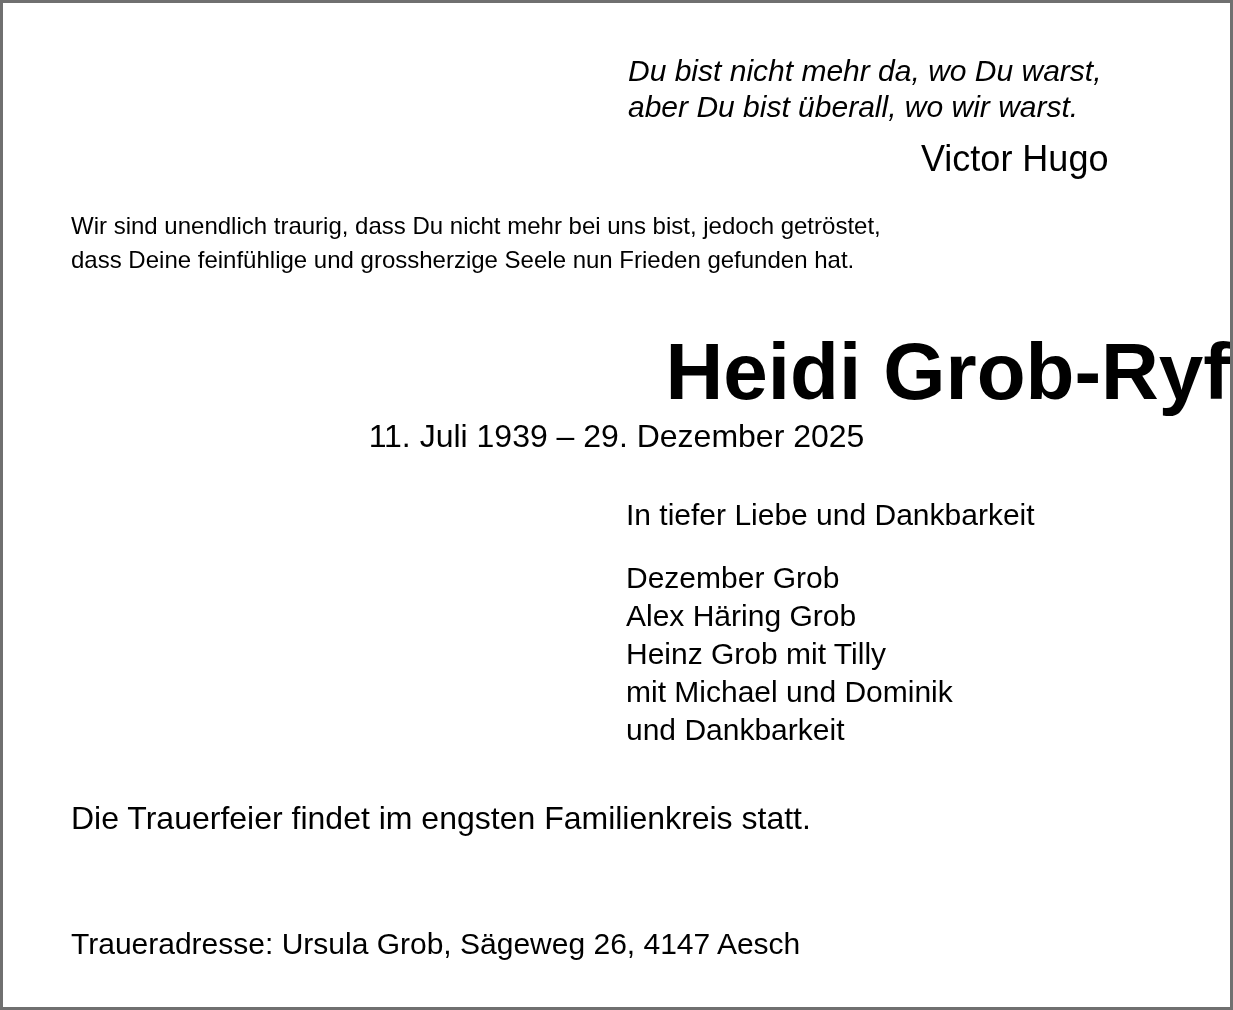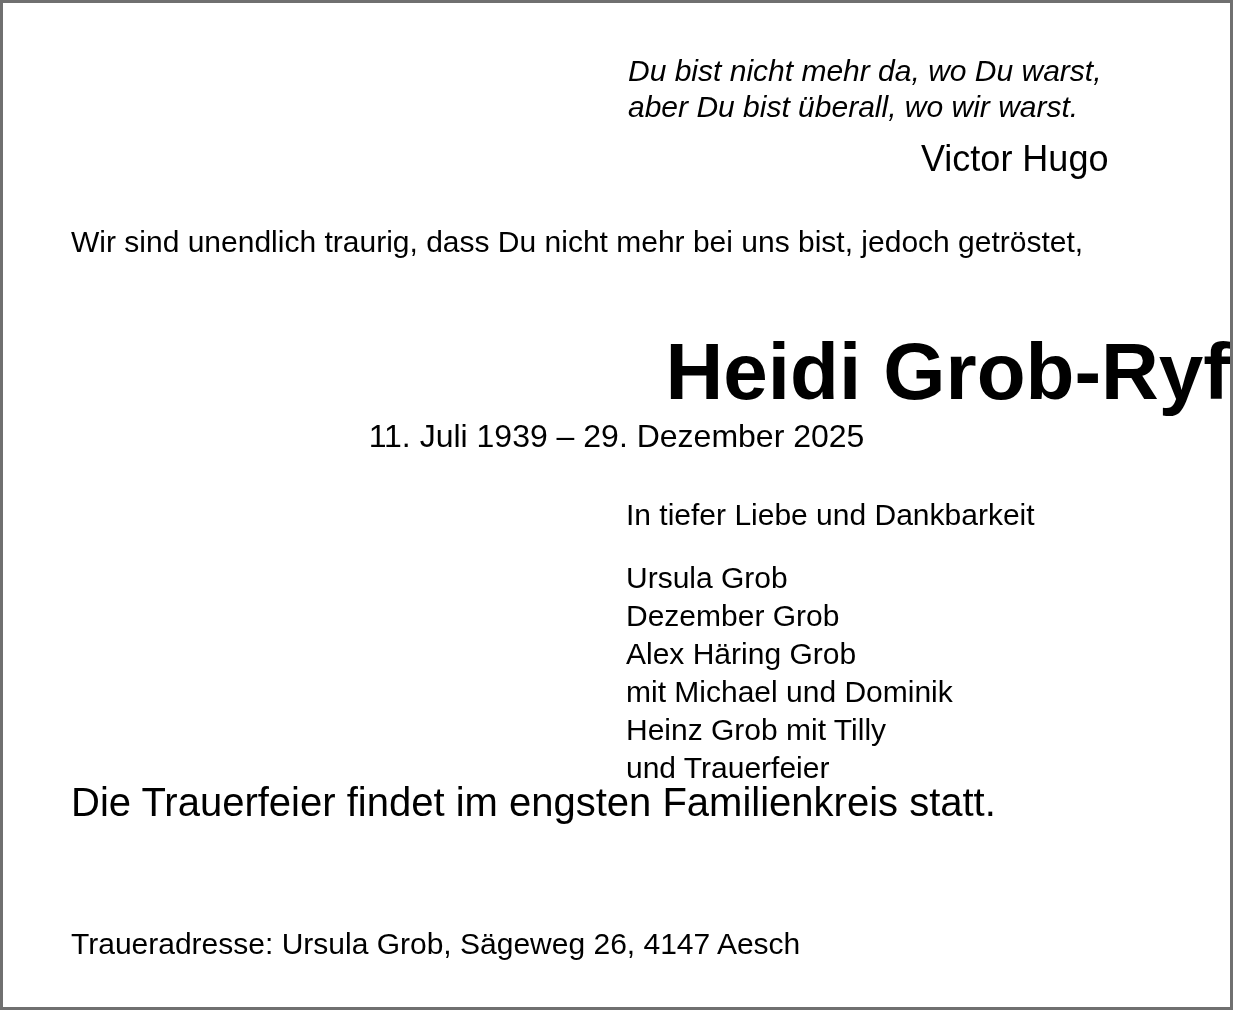--- a/index.html
+++ b/index.html
@@ -31,22 +31,22 @@
   .attribution {
     position: absolute;
     left: 918px;
     top: 141px;
     font-size: 36px;
     line-height: 30px;
   }
   .intro {
     position: absolute;
     left: 68px;
-    top: 222px;
-    font-size: 30px;
+    top: 206px;
+    font-size: 24px;
     line-height: 34px;
   }
   .deceased-name {
     position: absolute;
     left: 0;
     top: 327px;
     width: 100%;
     margin: 0;
     text-align: right;
     font-size: 80px;
@@ -73,22 +73,22 @@
   .mourners-list {
     position: absolute;
     left: 623px;
     top: 556px;
     font-size: 30px;
     line-height: 38px;
   }
   .funeral-note {
     position: absolute;
     left: 68px;
-    top: 784px;
-    font-size: 40px;
+    top: 800px;
+    font-size: 32px;
     line-height: 30px;
   }
   .mourning-address {
     position: absolute;
     left: 68px;
     top: 926px;
     font-size: 30px;
     line-height: 30px;
   }
 </style>
@@ -99,34 +99,34 @@
 
   <div class="quote">
     <div>Du bist nicht mehr da, wo Du warst,</div>
     <div>aber Du bist überall, wo wir warst.</div>
   </div>
 
   <div class="attribution">Victor Hugo</div>
 
   <div class="intro">
     <div>Wir sind unendlich traurig, dass Du nicht mehr bei uns bist, jedoch getröstet,</div>
+    <div>dass Deine feinfühlige und grossherzige Seele nun Frieden gefunden hat.</div>
   </div>
 
   <h1 class="deceased-name">Heidi Grob-Ryf</h1>
 
   <div class="life-dates">11. Juli 1939 – 29. Dezember 2025</div>
 
   <div class="mourners-heading">In tiefer Liebe und Dankbarkeit</div>
 
   <div class="mourners-list">
-    <div>Ursula Grob</div>
     <div>Dezember Grob</div>
     <div>Alex Häring Grob</div>
+    <div>Heinz Grob mit Tilly</div>
     <div>mit Michael und Dominik</div>
-    <div>Heinz Grob mit Tilly</div>
-    <div>und Trauerfeier</div>
+    <div>und Dankbarkeit</div>
   </div>
 
   <div class="funeral-note">Die Trauerfeier findet im engsten Familienkreis statt.</div>
 
   <div class="mourning-address">Traueradresse: Ursula Grob, Sägeweg 26, 4147 Aesch</div>
 
 </div>
 
 </body></html>

